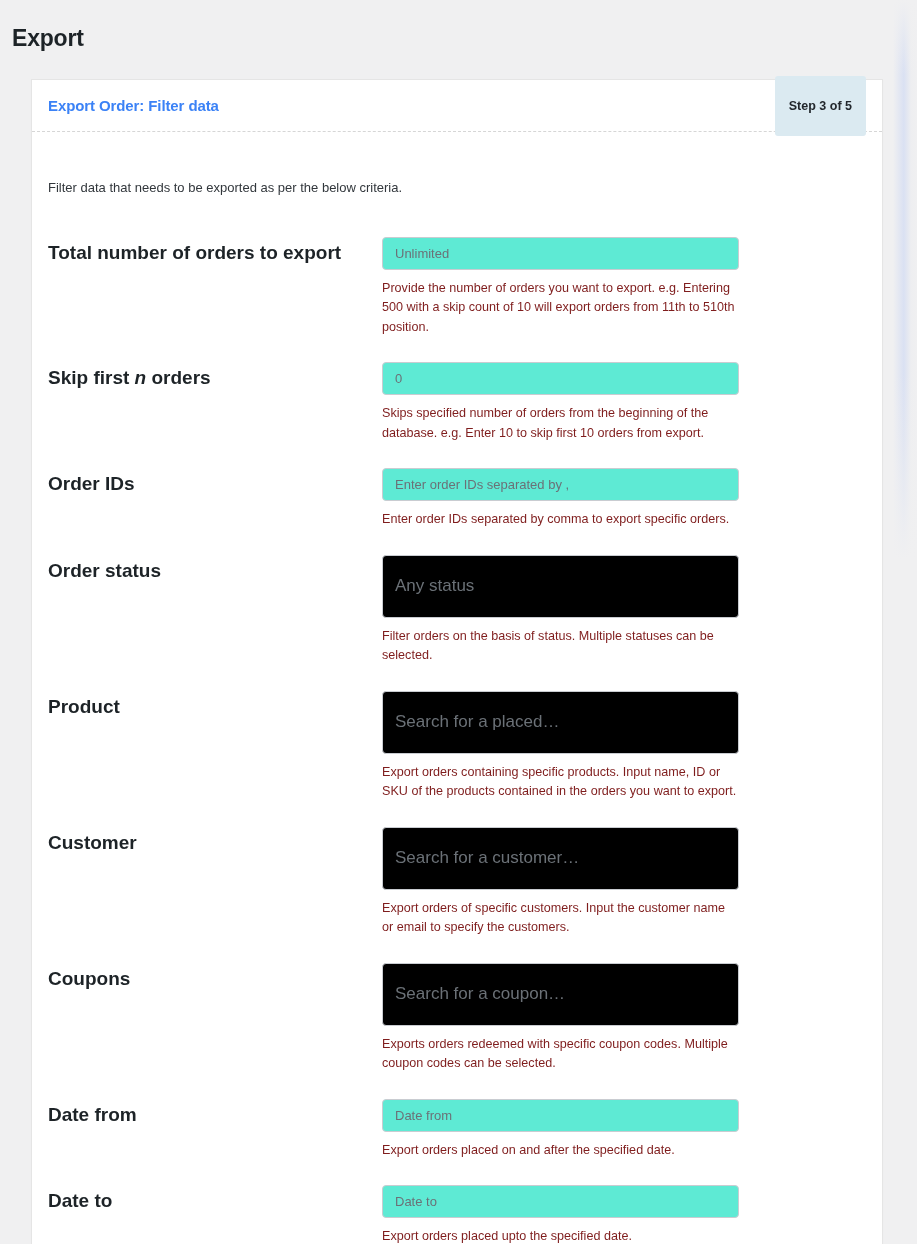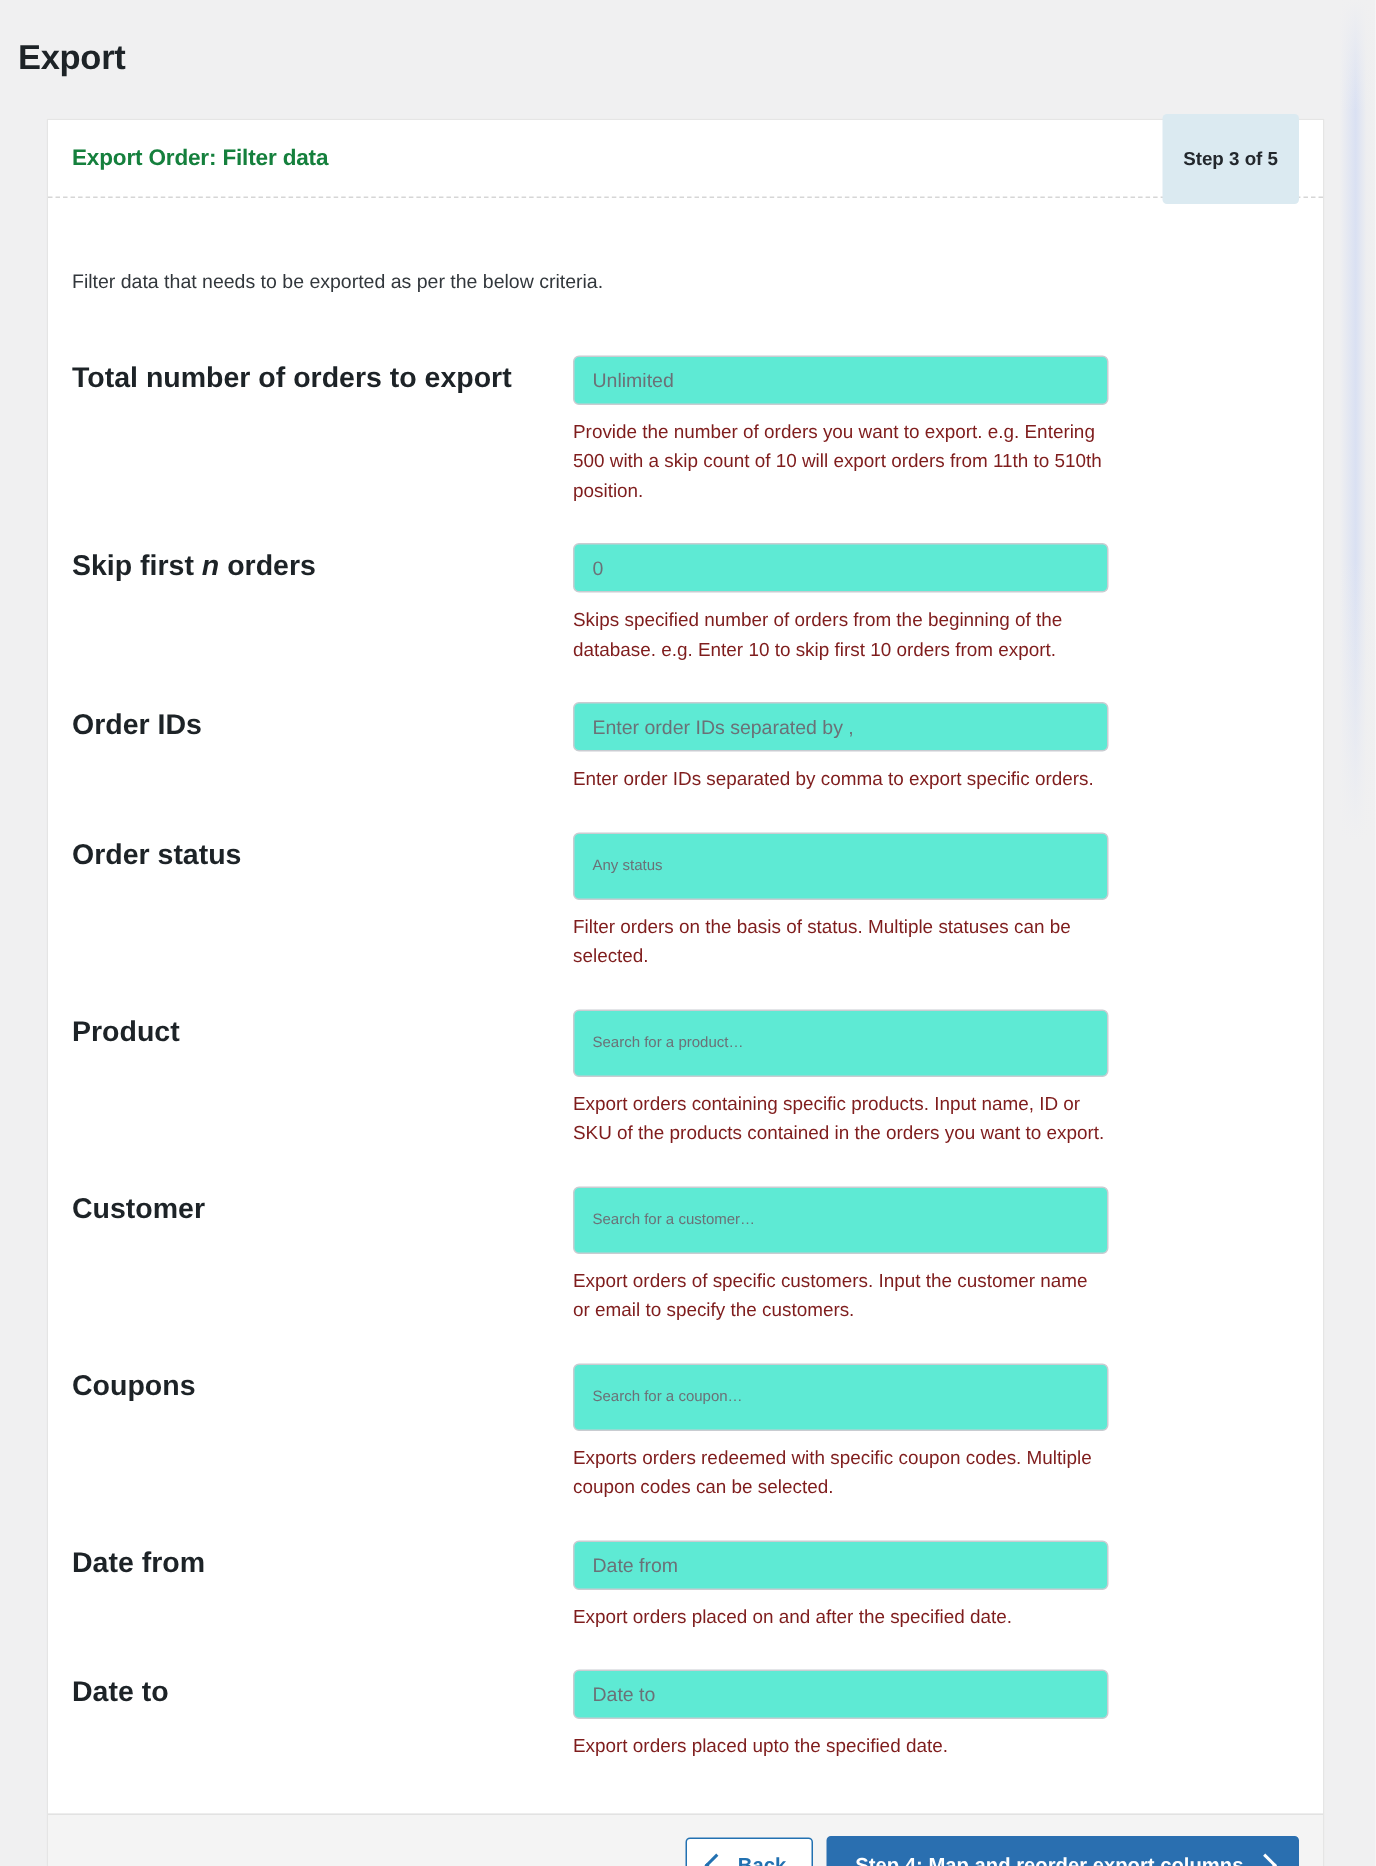--- a/index.html
+++ b/index.html
@@ -67,21 +67,21 @@
     justify-content: space-between;
     padding: 16px 16px 16px 16px;
     border-bottom: 1px dashed #d6d6d6;
     box-sizing: border-box;
     height: 52px;
   }
   .card-header h2 {
     margin: 0;
     font-size: 15px;
     font-weight: 700;
-    color: #15803d;
+    color: #3b82f6;
     letter-spacing: -0.1px;
   }
   .step-badge {
     background: #dbeaf1;
     color: #23282d;
     font-size: 12.5px;
     font-weight: 700;
     padding: 23px 14px;
     border-radius: 3px;
     white-space: nowrap;
@@ -137,25 +137,25 @@
   }
   .field-input::placeholder { color: #6b7177; opacity: 1; }
 
   .field-select2 {
     display: flex;
     align-items: center;
     width: 357px;
     box-sizing: border-box;
     border: 1px solid #c9ccd1;
     border-radius: 4px;
-    background: #5eead4;
-    font-size: 10px;
+    background: #000000;
+    font-size: 17px;
     color: #6b7177;
     padding: 0 12px;
-    height: 45px;
+    height: 63px;
     cursor: text;
   }
 
   .desc {
     margin: 9px 0 0 0;
     font-size: 12.6px;
     line-height: 1.55;
     color: #7f1d1d;
     max-width: 356px;
   }
@@ -270,21 +270,21 @@
             <p class="desc">Filter orders on the basis of status. Multiple statuses can be selected.</p>
           </td>
         </tr>
 
         <tr>
           <th>
             <span>Product</span>
           </th>
           <td>
             <div class="field-select2">
-              <span>Search for a product…</span>
+              <span>Search for a placed…</span>
             </div>
             <p class="desc">Export orders containing specific products. Input name, ID or SKU of the products contained in the orders you want to export.</p>
           </td>
         </tr>
 
         <tr>
           <th>
             <span>Customer</span>
           </th>
           <td>

